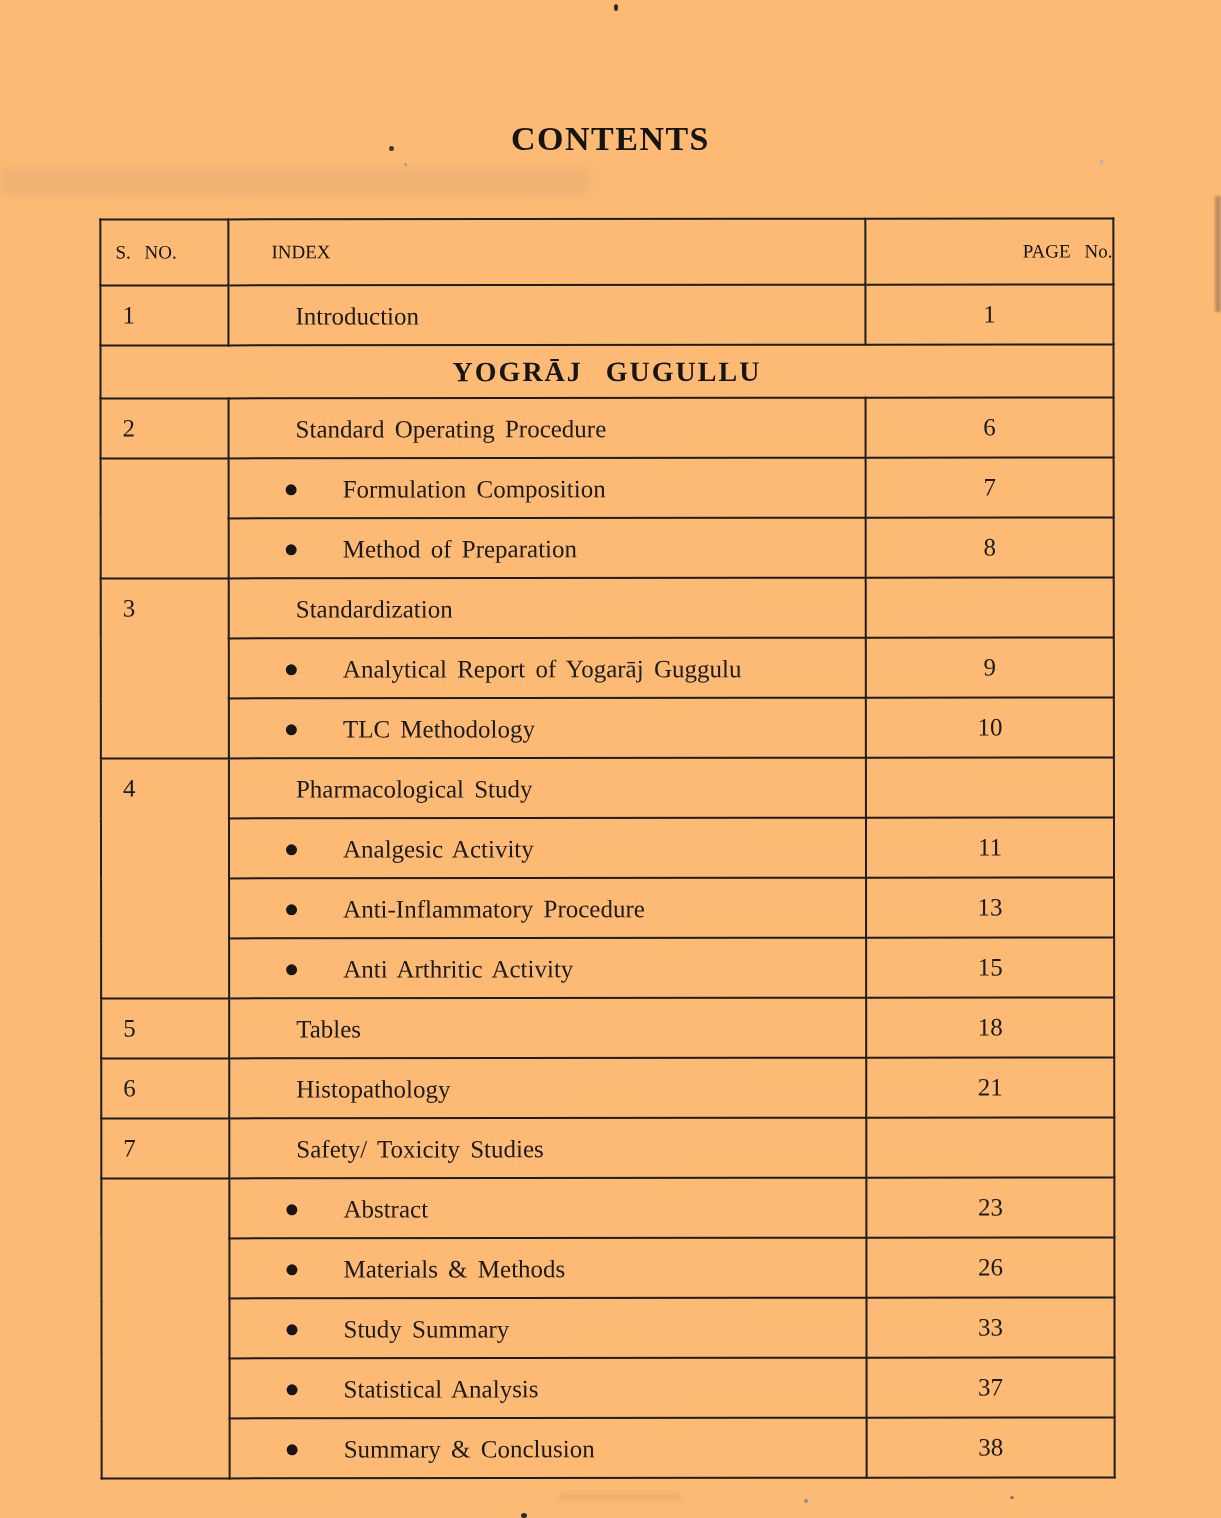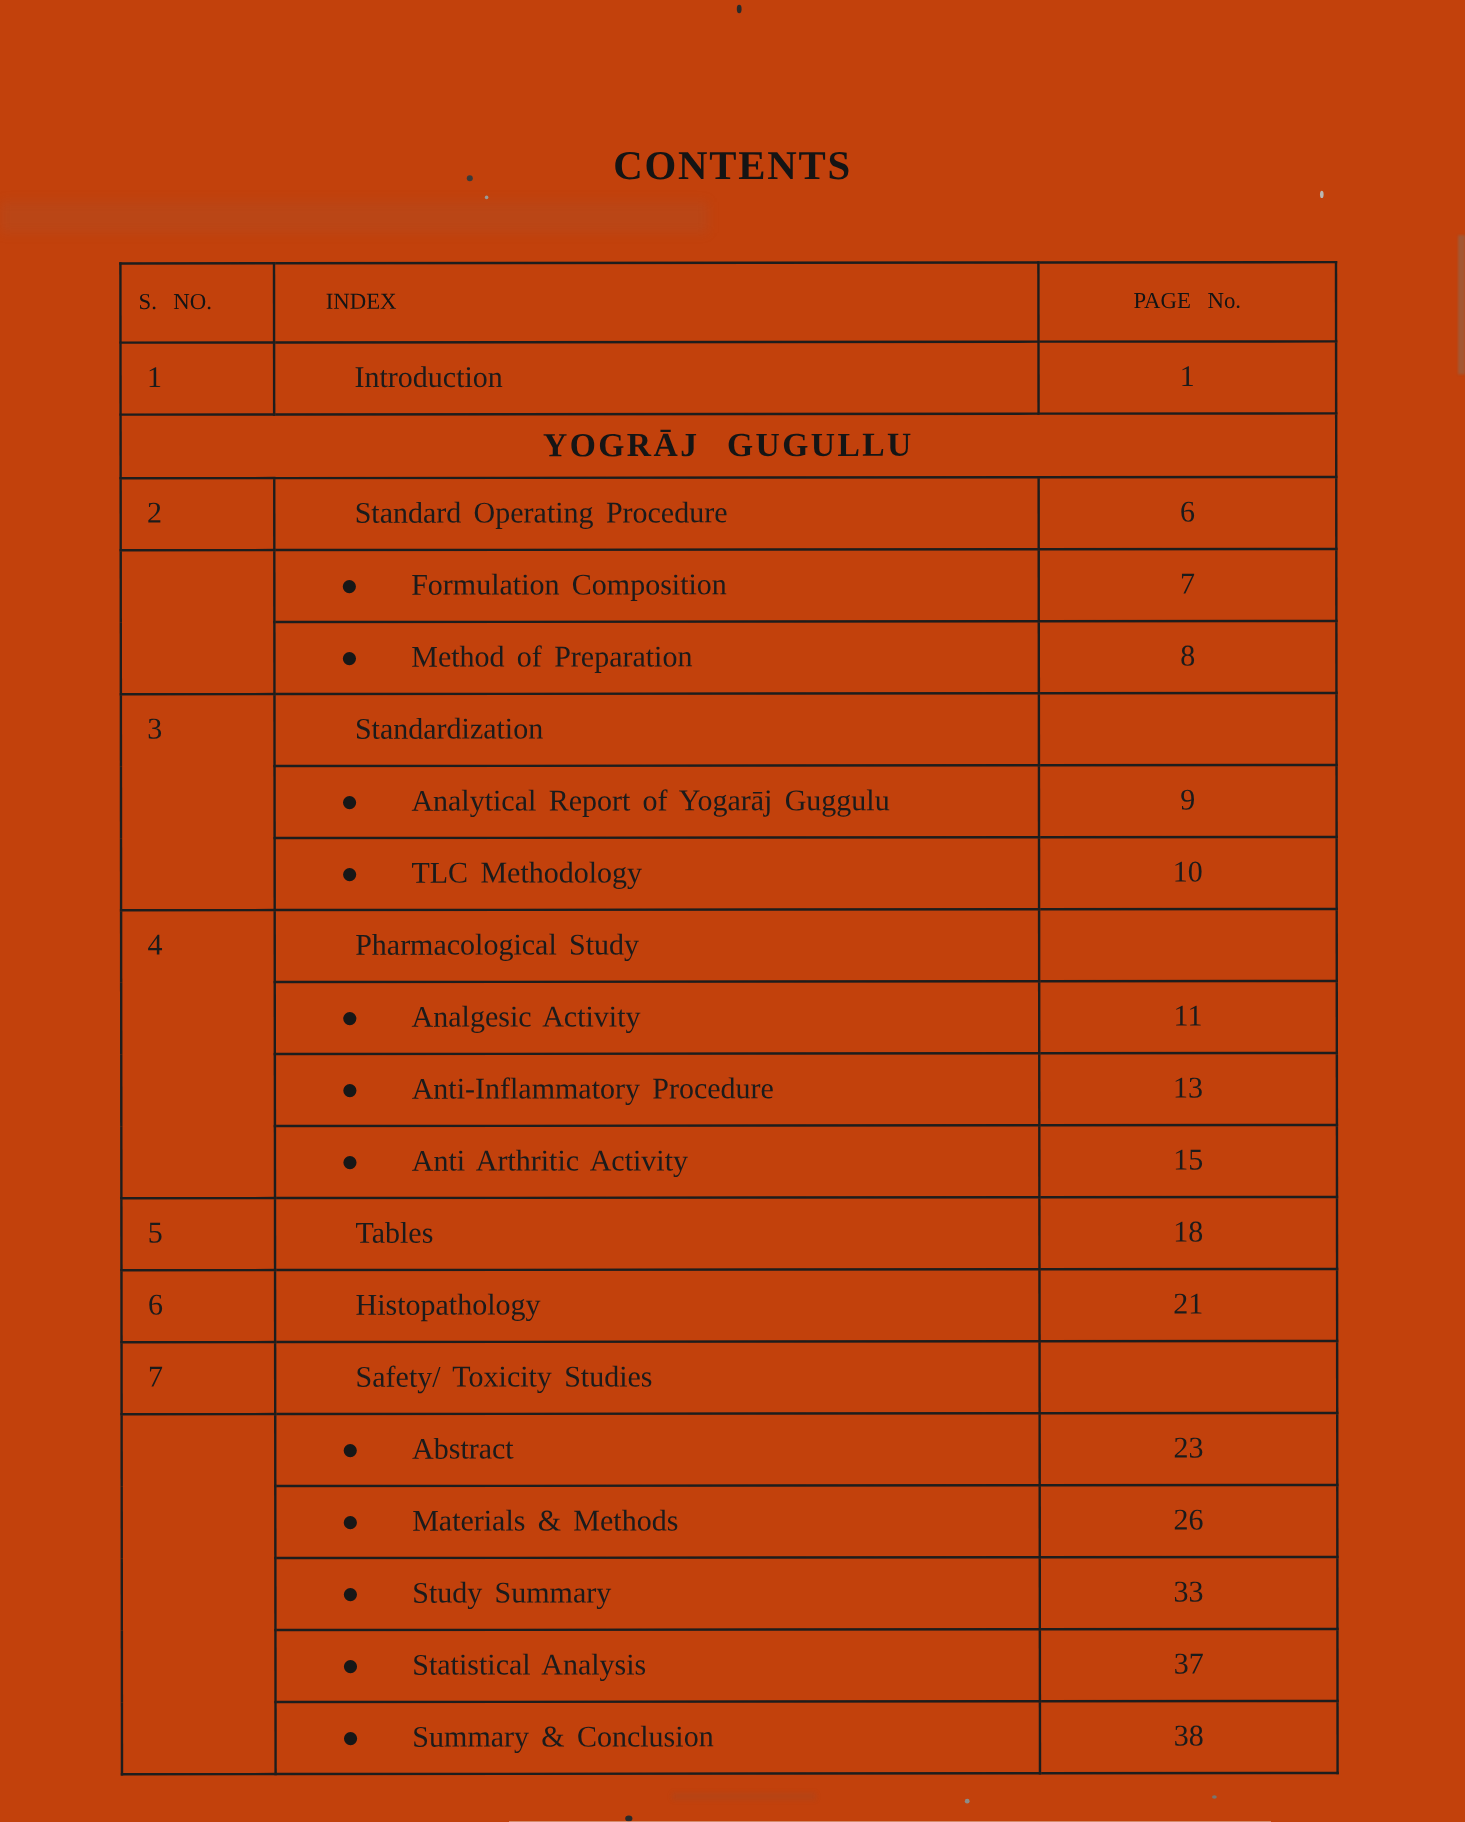--- a/index.html
+++ b/index.html
@@ -4,21 +4,21 @@
 <style>
   html,body{margin:0;padding:0;}
   body{
     width:1221px;height:1518px;
     background:#f4f3f1;
     font-family:"Liberation Serif","DejaVu Serif",serif;
   }
   .page{
     position:relative;
     width:1221px;height:1518px;
-    background:#c2410c;
+    background:#fdba74;
     color:#1b1b1b;
     overflow:hidden;
   }
   .title{
     position:absolute;
     top:120px;left:0;width:100%;
     text-align:center;
     font-size:34px;
     font-weight:bold;
     letter-spacing:1.5px;
@@ -45,21 +45,21 @@
   .toc tbody tr{height:60px;}
   .toc tbody tr.banner-row{height:53px;}
   th{
     font-size:19px;
     font-weight:bold;
     word-spacing:9px;
     color:#141414;
   }
   th.h-sno{text-align:left;padding-left:14px;}
   th.h-idx{text-align:left;padding-left:42px;margin-top:31px;}
-  th.h-pg{text-align:center;}
+  th.h-pg{text-align:right;}
   td.sno{
     font-size:25px;
     padding-left:21px;
     vertical-align:middle;
   }
   td.sno.span-top{
     vertical-align:top;
     padding-top:15px;
   }
   td.idx{

